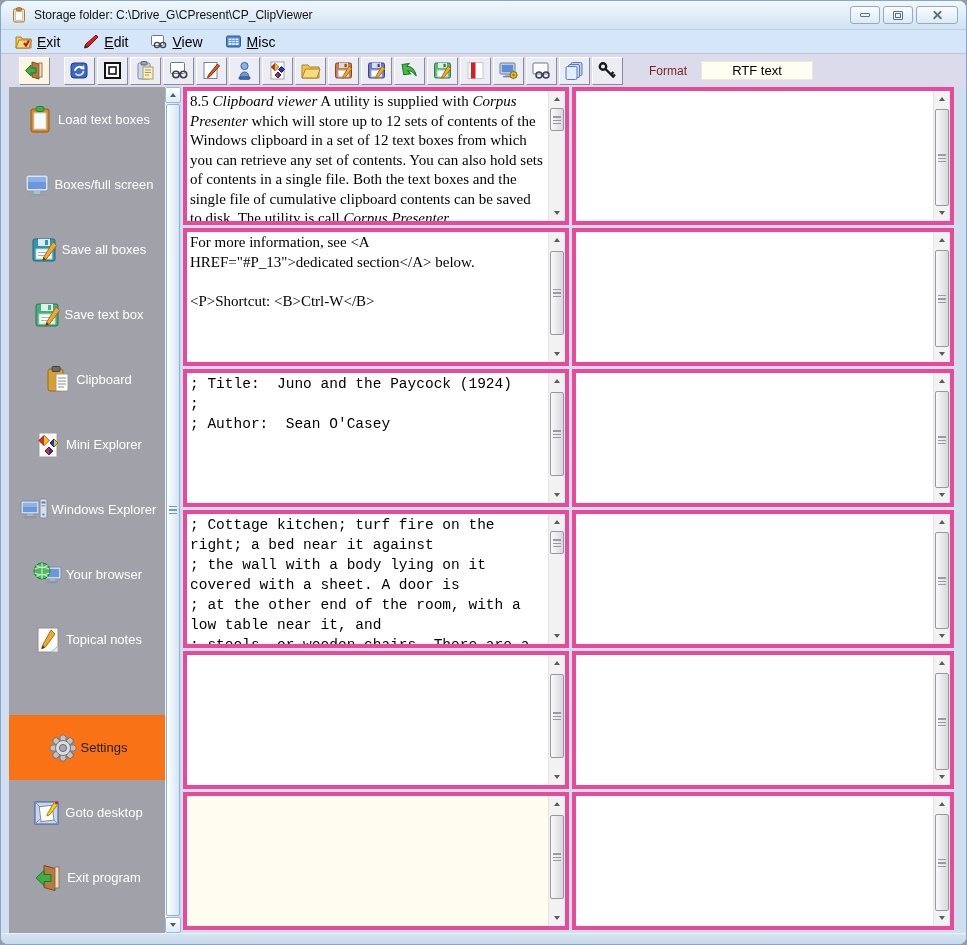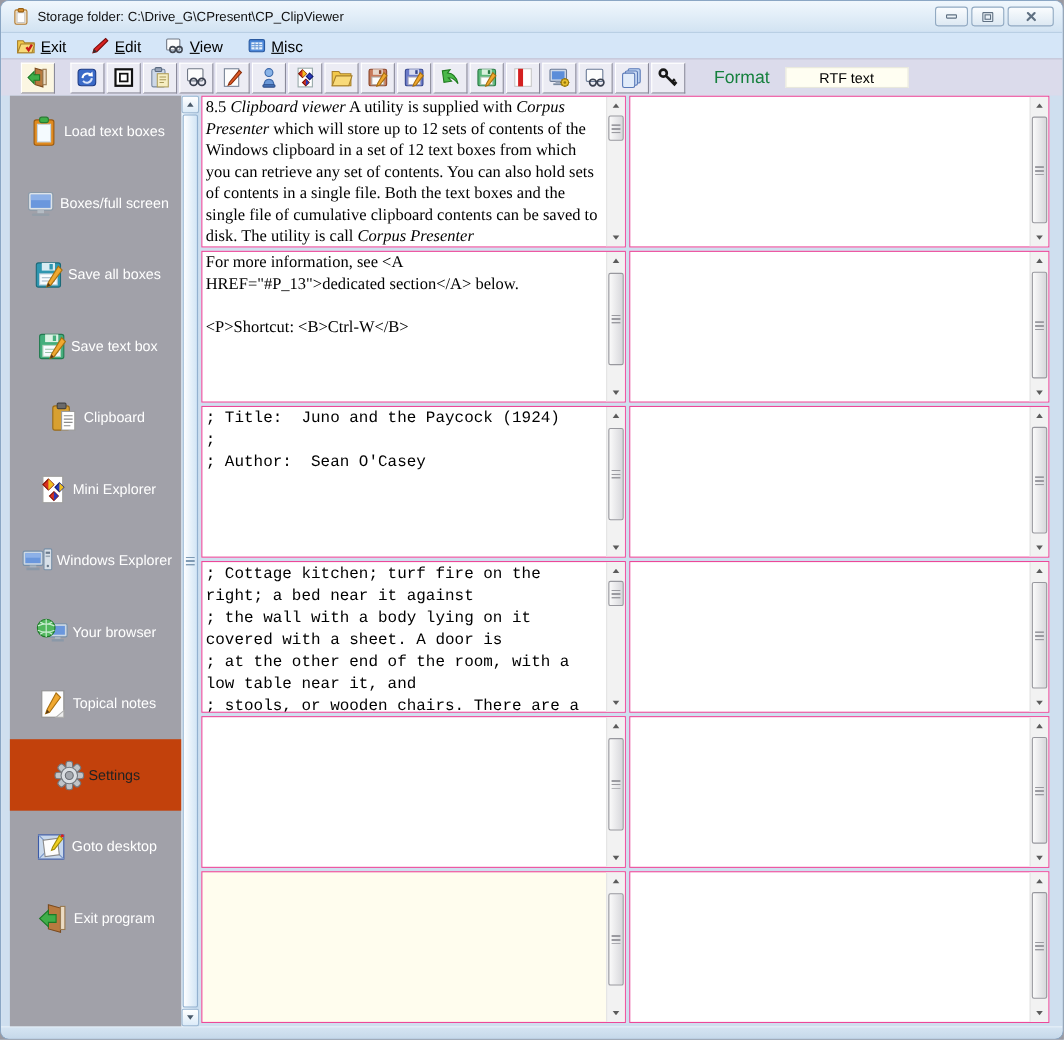--- a/index.html
+++ b/index.html
@@ -53,38 +53,38 @@
   }
   .tbtn{
     width:31px; height:28px; flex:none; margin-right:2px;
     background:#ececf4;
     border:1px solid; border-color:#ffffff #8a8a9a #8a8a9a #ffffff;
     display:flex; align-items:center; justify-content:center; cursor:default;
   }
   .tbtn.hot{ background:#fbf6e2; margin-right:14px; }
   .tbtn svg{ width:21px; height:21px; }
   .format-area{ display:flex; align-items:center; margin-left:24px; gap:14px; }
-  .format-label{ font-size:16px; color:#15803d;text-align:center; }
+  .format-label{ font-size:12px; color:#7f1d1d;text-align:center; }
   .format-field{
     width:112px; height:19px; background:#fffef2; border:1px solid #e8e8dc;
     display:flex; align-items:center; justify-content:center;
     font-size:13px; color:#000;
   }
 
   
   .main{ display:flex; height:846px; padding-left:8px; background:#cfdfef; }
 
   .sidebar{
     width:156px; background:#a1a1a9; display:flex; flex-direction:column; flex:none;
   }
   .side-item{
     height:65px; display:flex; flex-direction:row; align-items:center; justify-content:center;
     gap:2px; cursor:default;
   }
-  .side-item.active{ background:#c2410c; }
+  .side-item.active{ background:#f97316;margin-top:43px; }
   .side-item.active .side-label{ color:#222; }
   .side-icon{ width:32px; height:32px; flex:none; }
   .side-icon svg{ width:32px; height:32px; }
   .side-label{ font-size:13px; color:#ffffff; white-space:nowrap; }
 
   
   .side-sb{
     width:16px; flex:none; position:relative;
     background:linear-gradient(to right,#eaf4fc,#c6dbee);
   }
@@ -100,21 +100,21 @@
   }
   .side-thumb::after{ content:''; position:absolute; left:50%; top:50%; width:8px; height:8px;
     transform:translate(-50%,-50%);
     background:repeating-linear-gradient(to bottom,#7e9ab4 0 1.5px, transparent 1.5px 3.5px); }
 
   
   .col{ display:flex; flex-direction:column; gap:3px; padding-top:0; }
   .col.left{ width:386px; margin-left:2px; }
   .col.right{ width:382px; margin-left:3px; }
   .box{
-    height:138px; background:#fff; border:1px solid #ec4899; display:flex; overflow:hidden; flex:none;
+    height:138px; background:#fff; border:4px solid #ec4899; display:flex; overflow:hidden; flex:none;
   }
   .box.cream{ background:#fffdee; }
   .box-content{
     flex:1 1 auto; overflow:hidden; padding:1px 2px 0 3px;
     font-family:"Liberation Serif", serif; font-size:15px; line-height:19.5px; color:#000;
     white-space:pre-wrap;
   }
   .box-content.alt{ font-family:Liberation Mono, monospace; font-size:14.5px; line-height:20px; }
 
   

